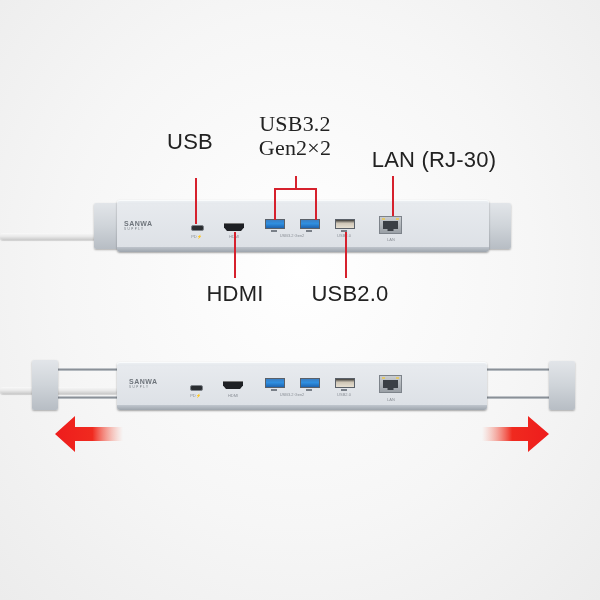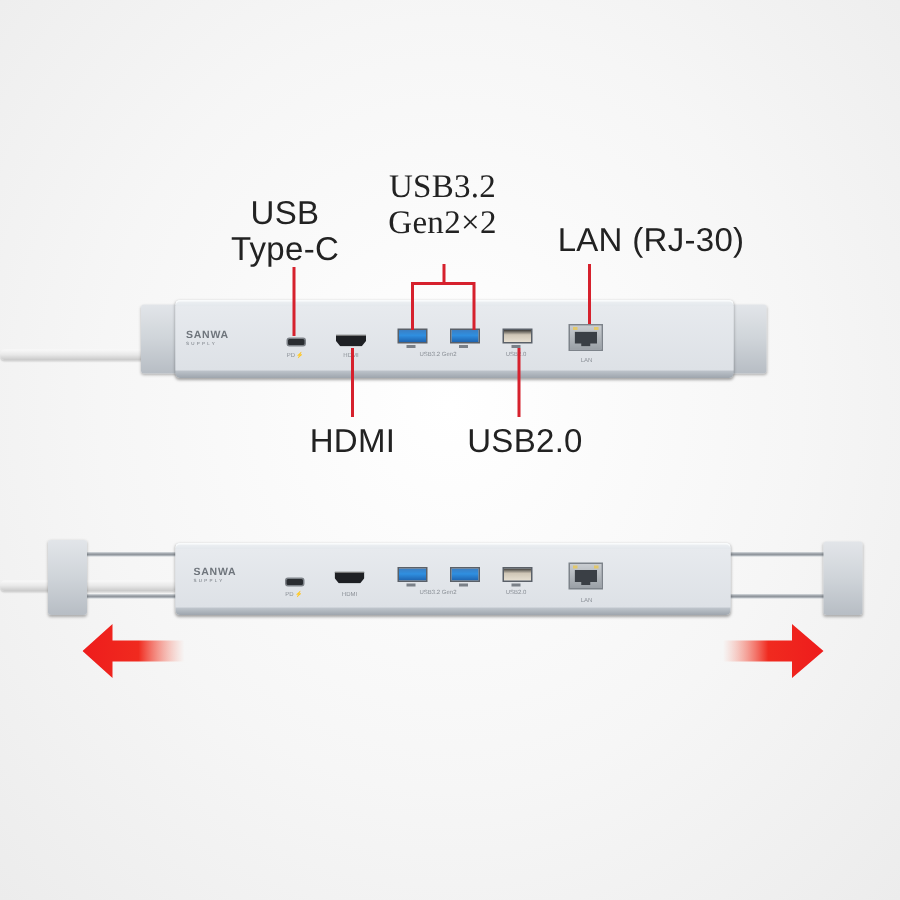--- a/index.html
+++ b/index.html
@@ -34,21 +34,20 @@
   .rail{position:absolute;height:3px;background:linear-gradient(180deg,#d8dce0,#8a9097,#c9ced3);}
   .arrow{position:absolute;}
 </style>
 </head>
 <body>
 
 <div>
 
   <div class="label" style="left:150px;top:130px;width:80px;">
     <div>USB</div>
-    <div>Type-C</div>
   </div>
   <div class="label" style="left:250px;top:112px;width:90px;font-family:Liberation Serif, serif;">
     <div>USB3.2</div>
     <div>Gen2×2</div>
   </div>
   <div class="label" style="left:364px;top:148px;width:140px;">LAN (RJ-30)</div>
   <div class="label" style="left:195px;top:282px;width:80px;">HDMI</div>
   <div class="label" style="left:305px;top:282px;width:90px;">USB2.0</div>
 
   <div class="cable" style="left:0;top:233px;width:115px;"></div>

